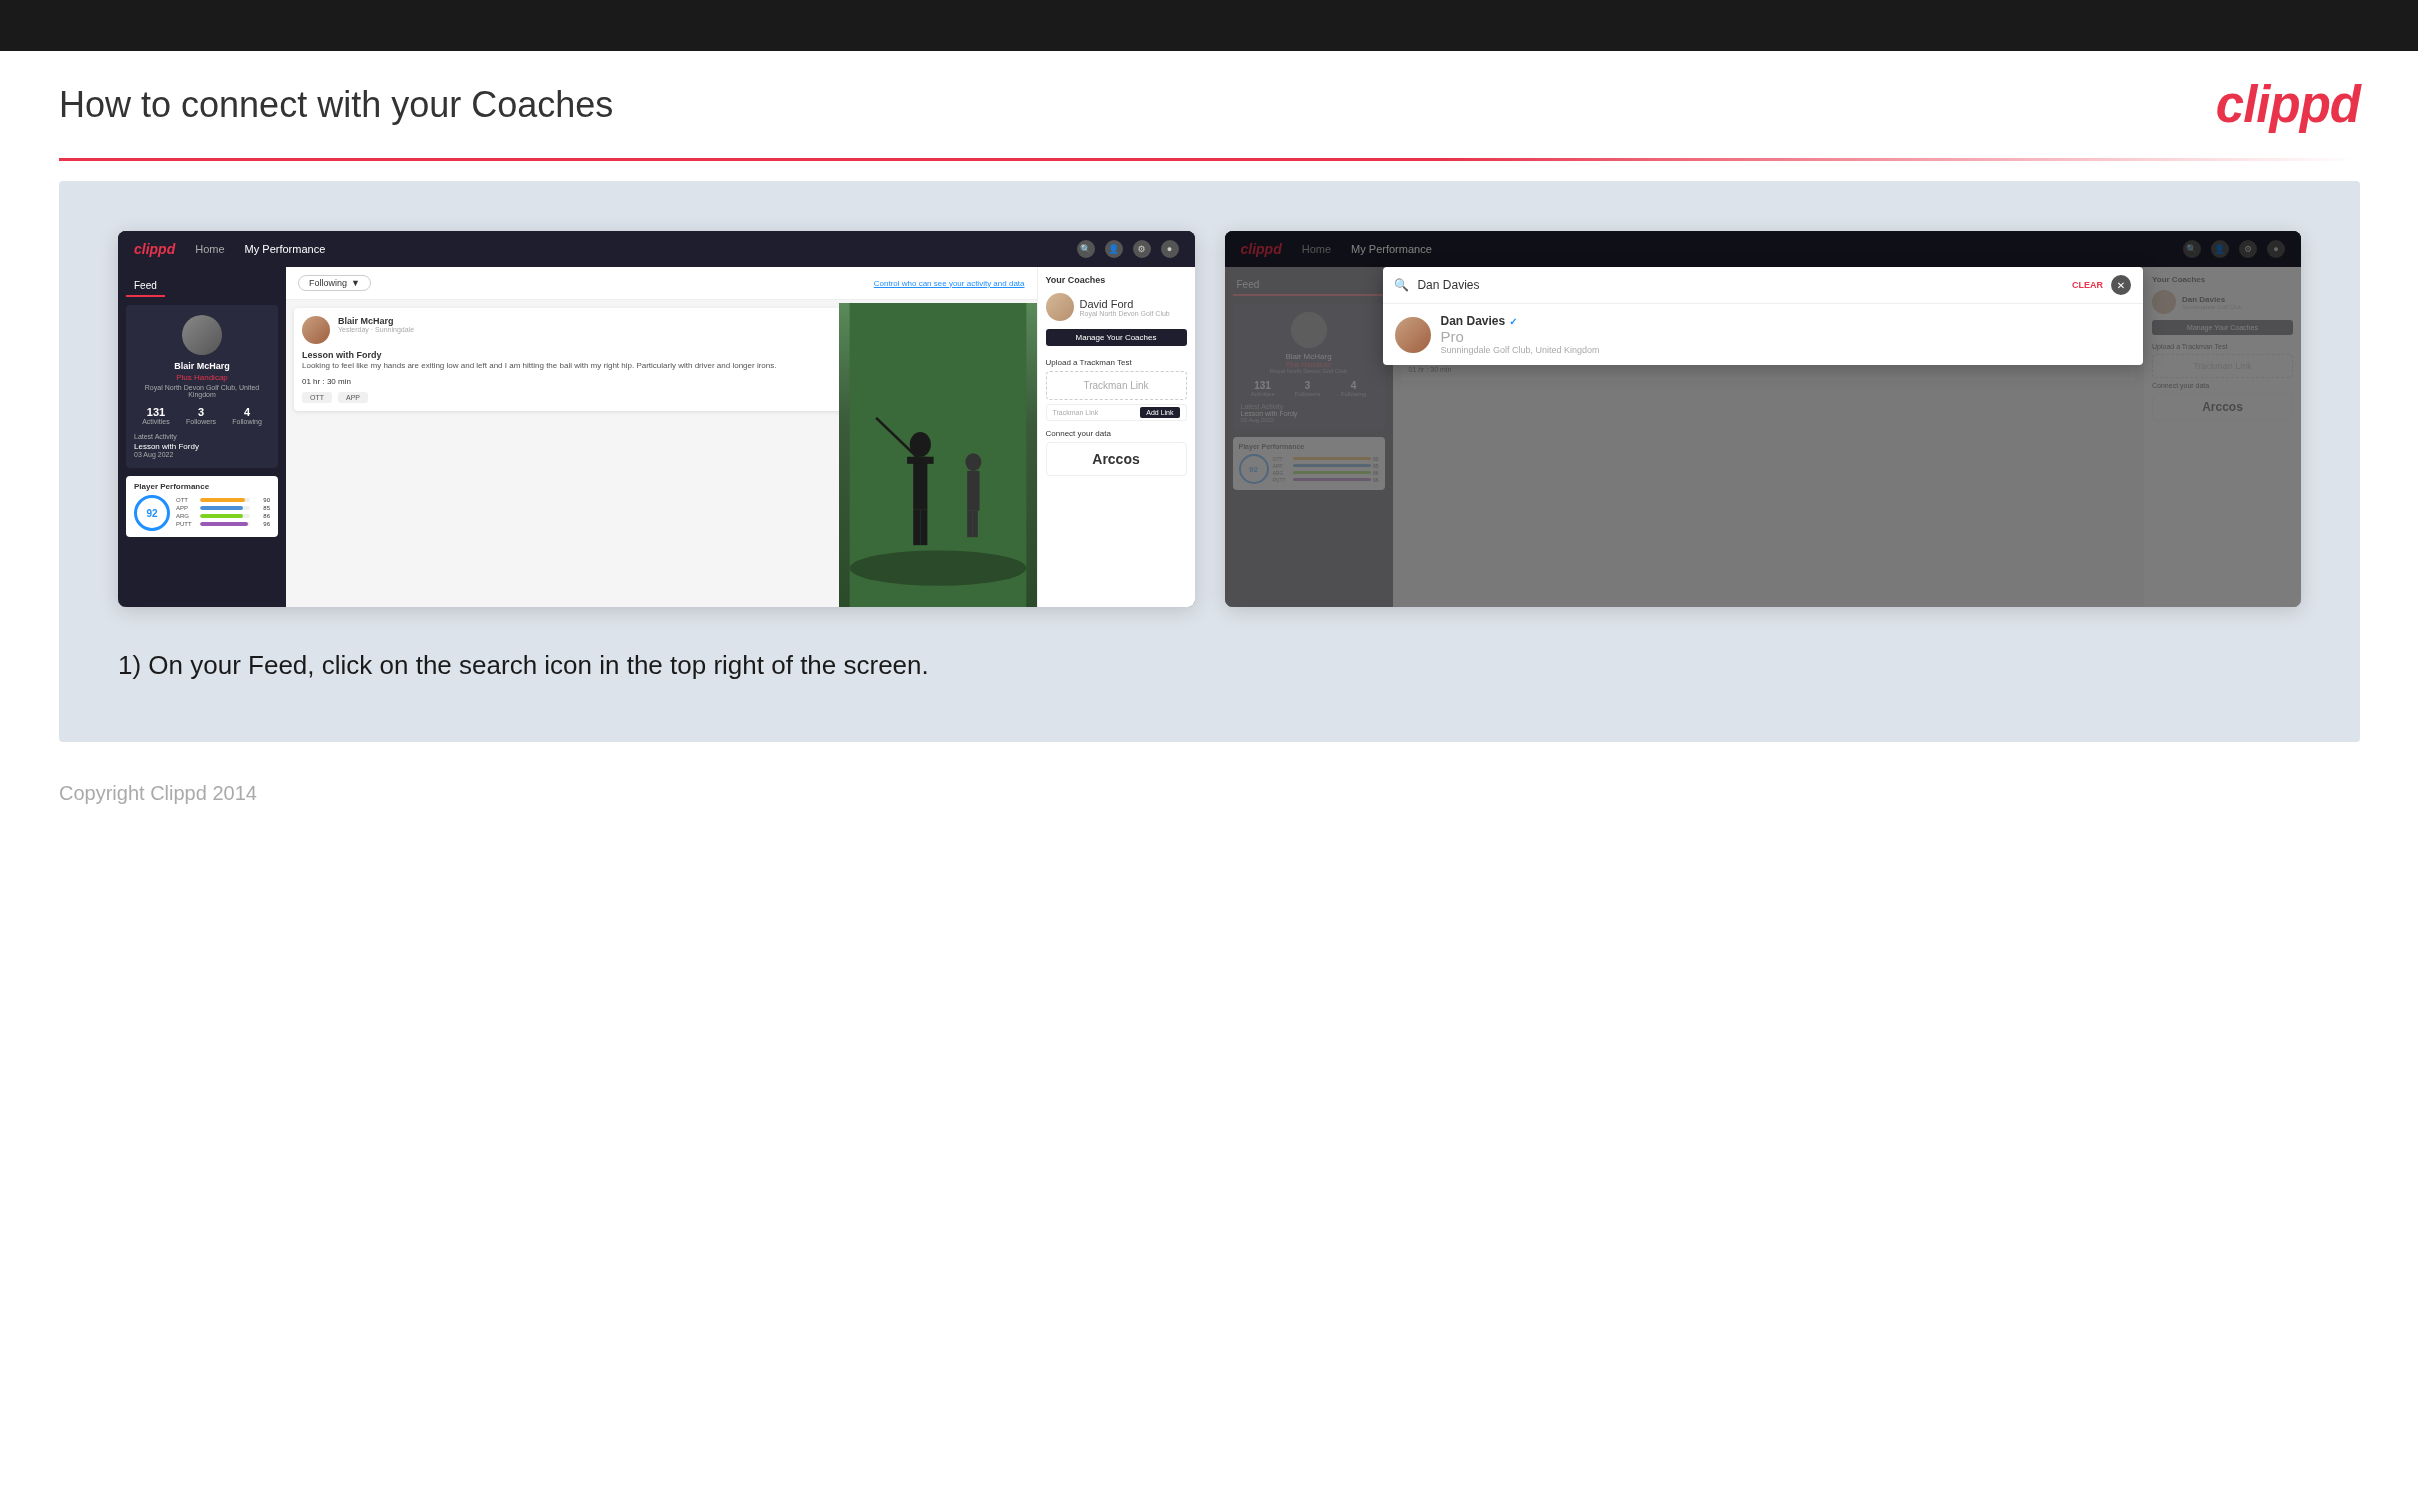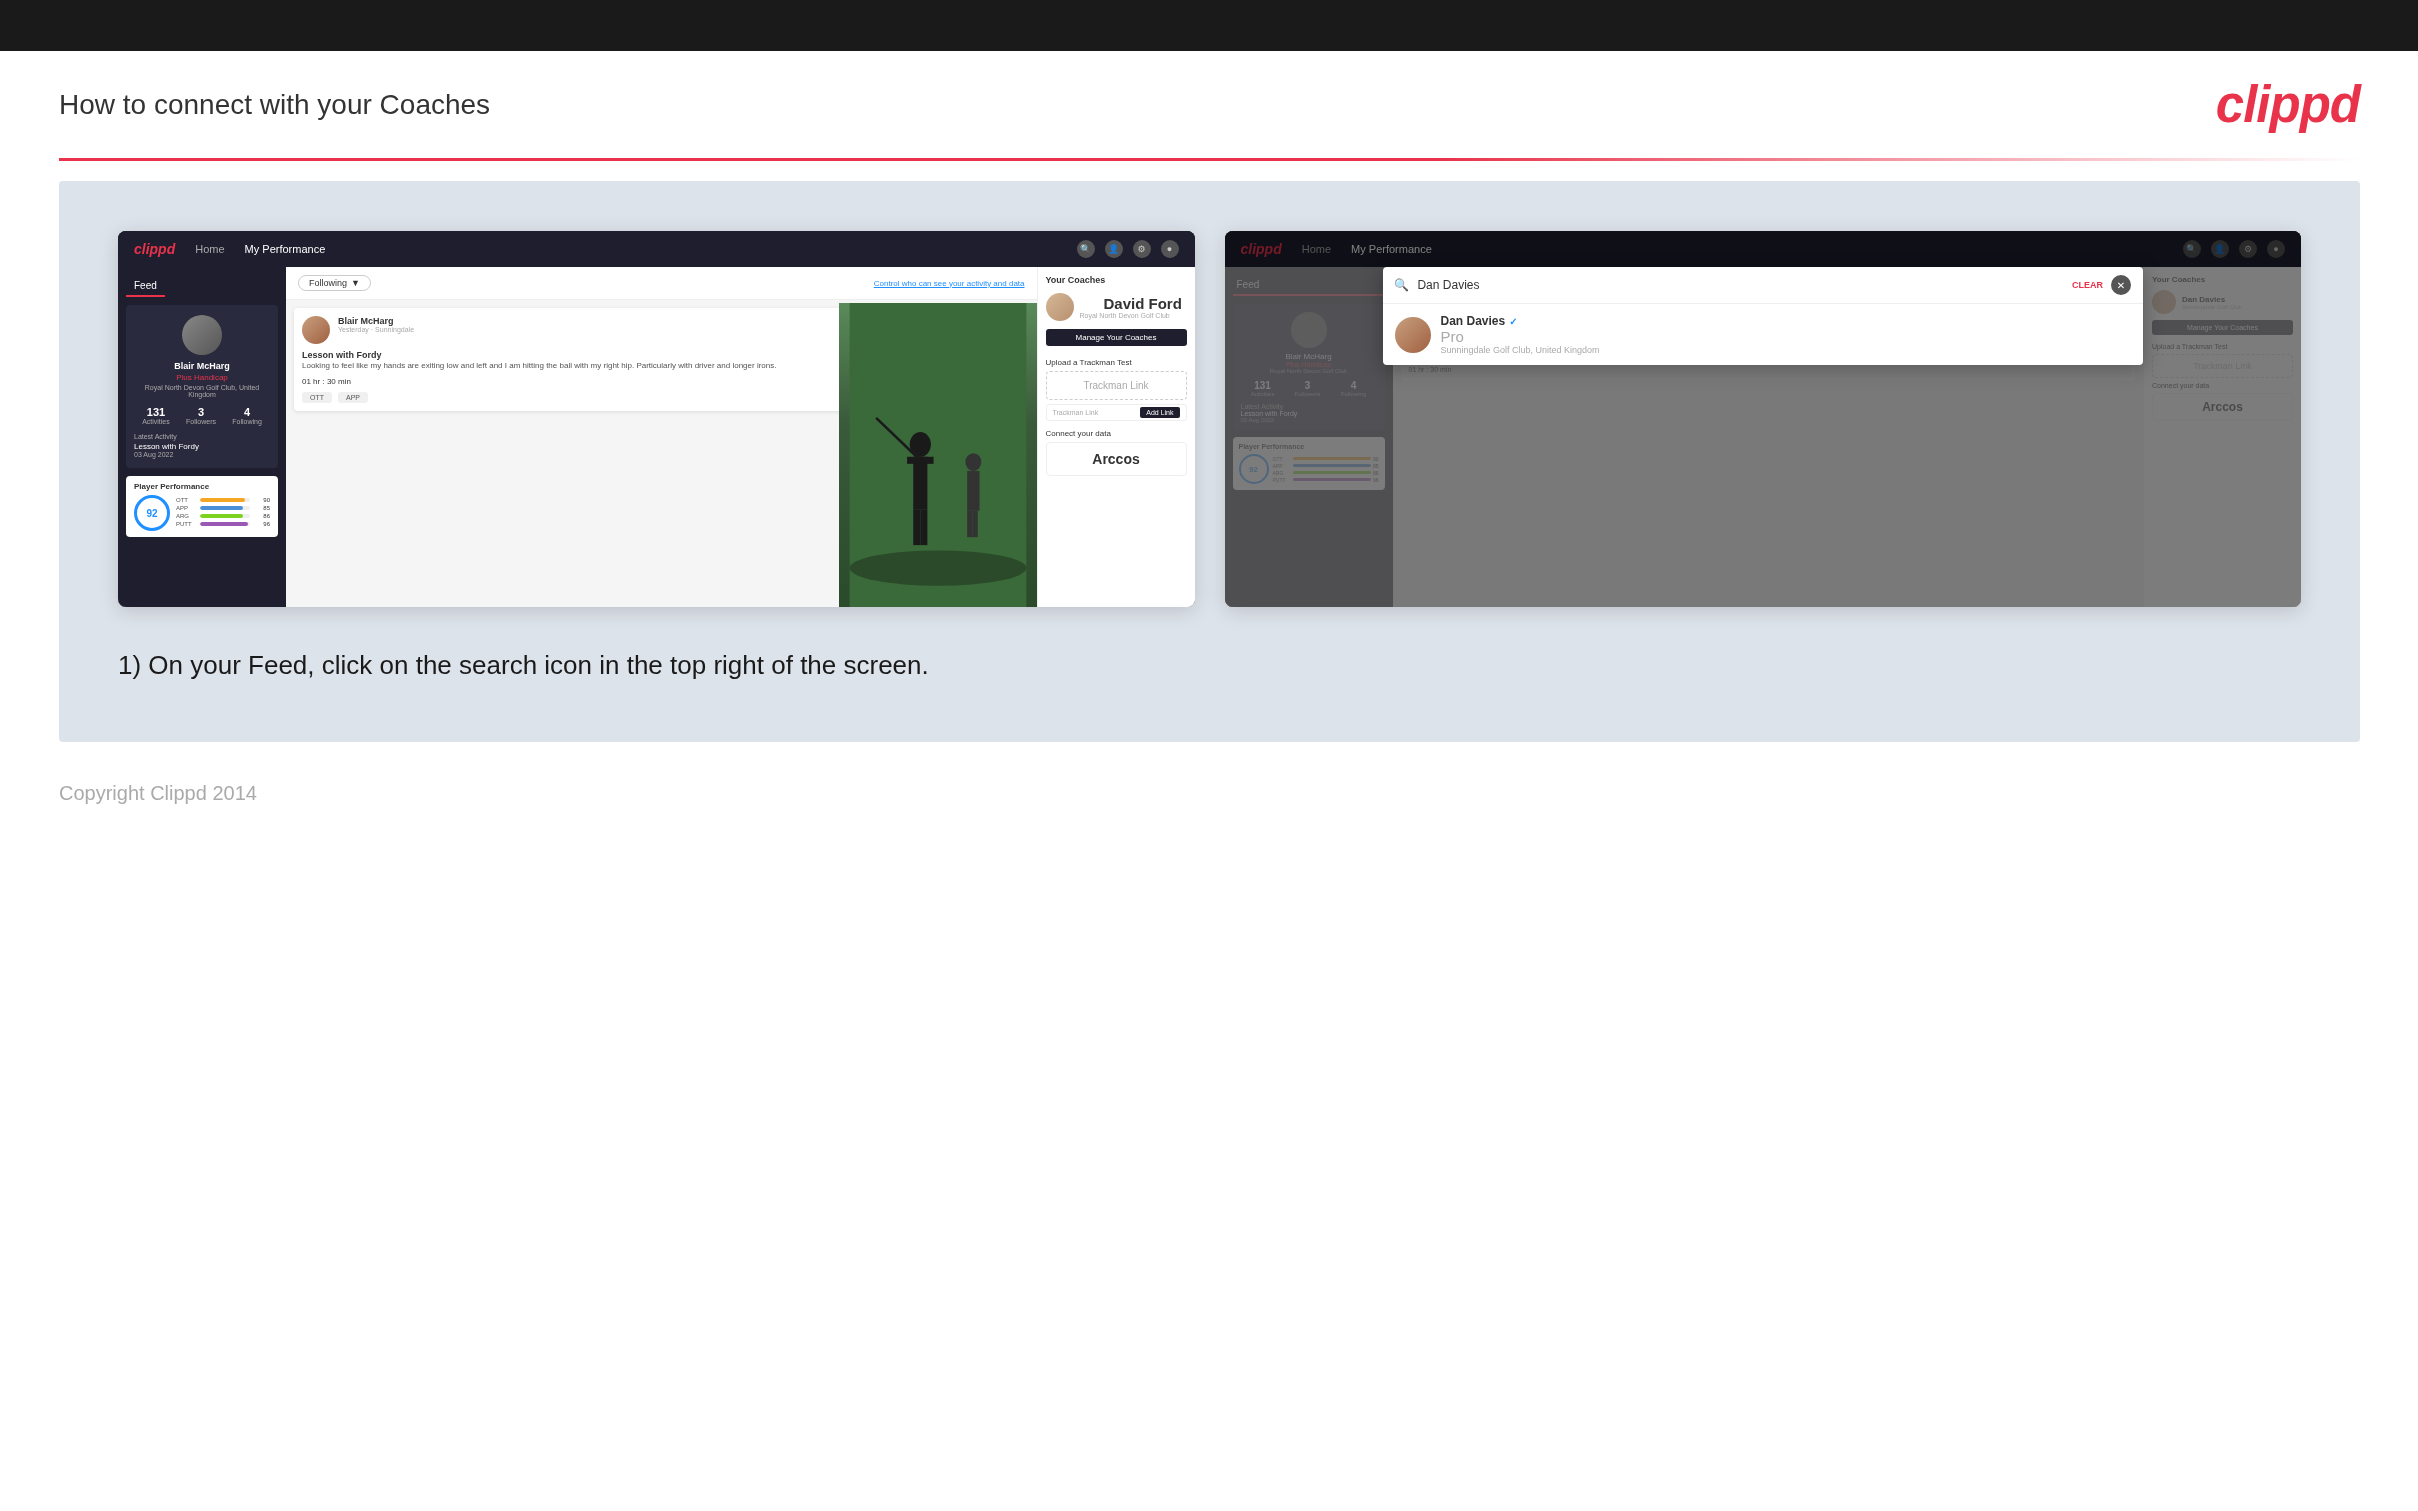--- a/index.html
+++ b/index.html
@@ -19,21 +19,21 @@
 
     
     .header {
       display: flex;
       align-items: center;
       justify-content: space-between;
       padding: 24px 59px;
       background: #ffffff;
     }
     .header-title {
-      font-size: 28px;
+      font-size: 36px;
       color: #333;
       font-weight: 400;
     }
     .clippd-logo {
       font-size: 51px;
       font-weight: 700;
       color: #e8334a;
       font-style: italic;
       letter-spacing: -1px;
     }
@@ -419,24 +419,23 @@
       margin-bottom: 8px;
     }
     .coach-avatar {
       width: 28px;
       height: 28px;
       border-radius: 50%;
       background: linear-gradient(135deg, #d4b896 0%, #b89070 100%);
       flex-shrink: 0;
     }
     .coach-name {
-      font-size: 15px;
-      font-weight: 700;
-      color: #333;
-      margin-left: 24px;
+      font-size: 11px;
+      font-weight: 400;
+      color: #333;
     }
     .coach-club {
       font-size: 7px;
       color: #aaa;
     }
     .manage-btn {
       background: #1e1e2e;
       color: #fff;
       font-size: 8px;
       padding: 4px 8px;

